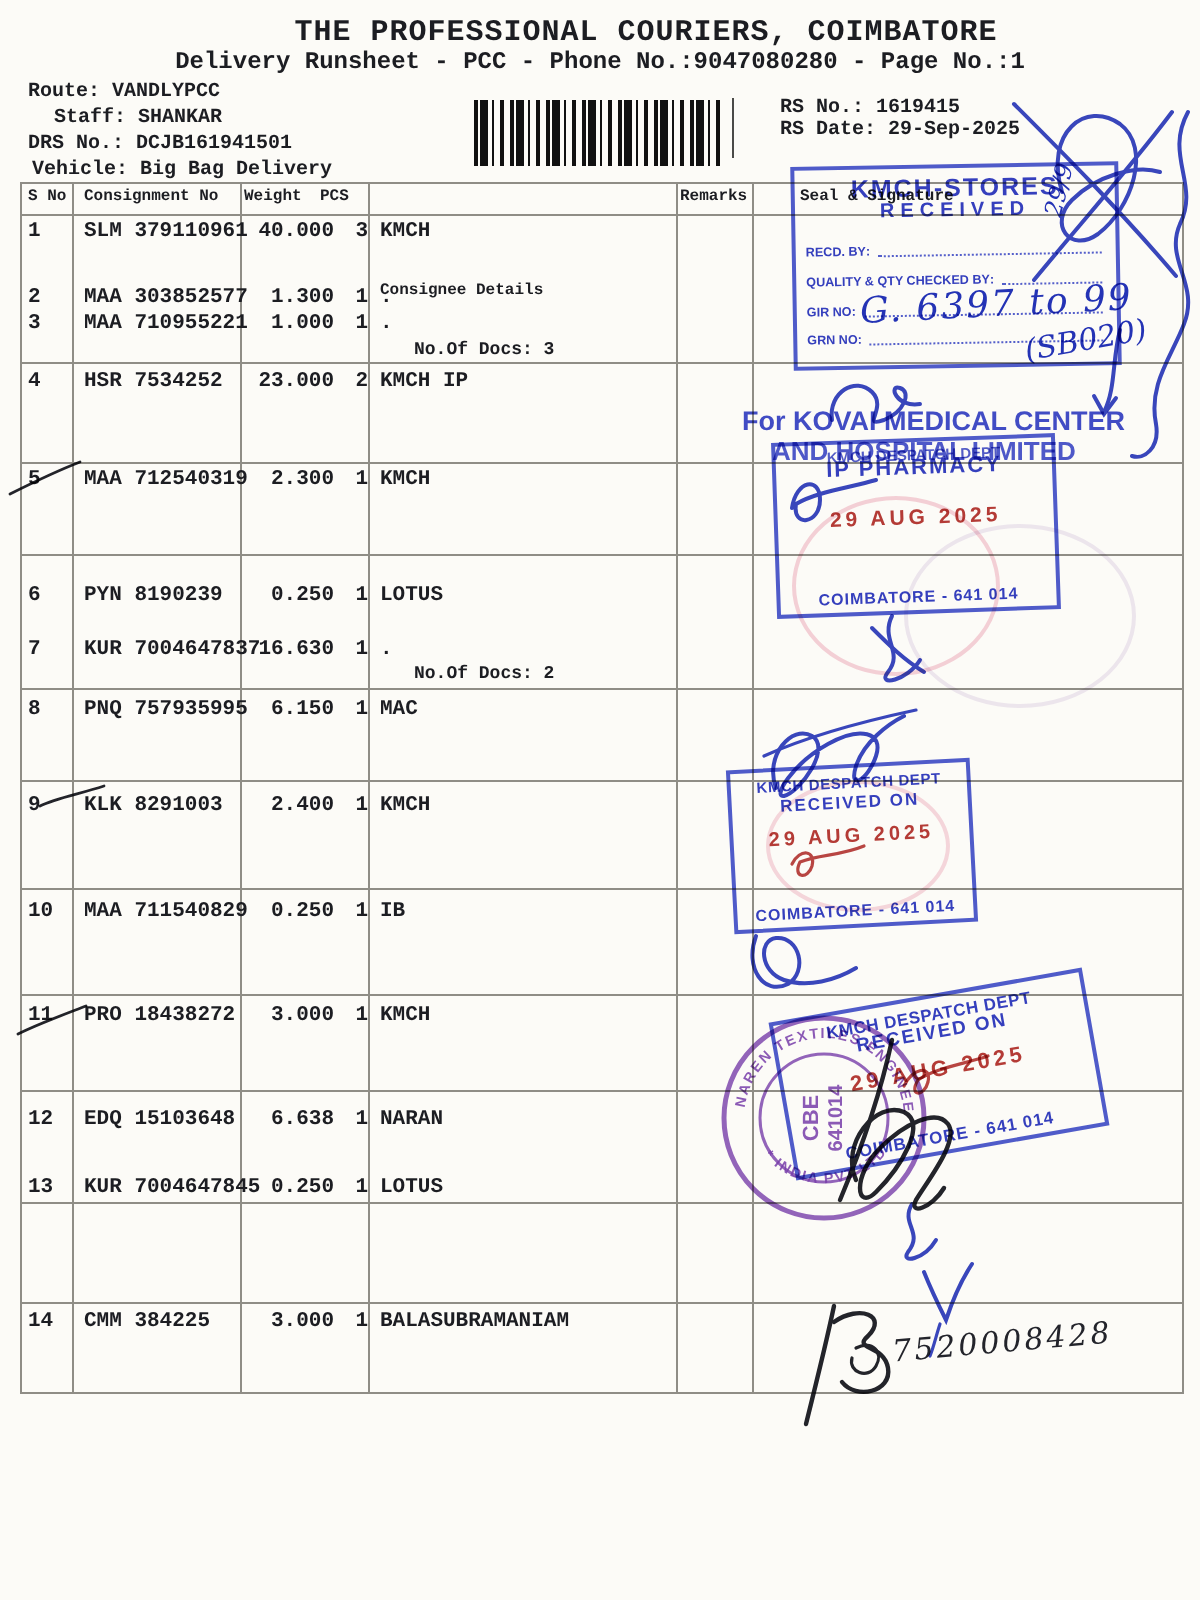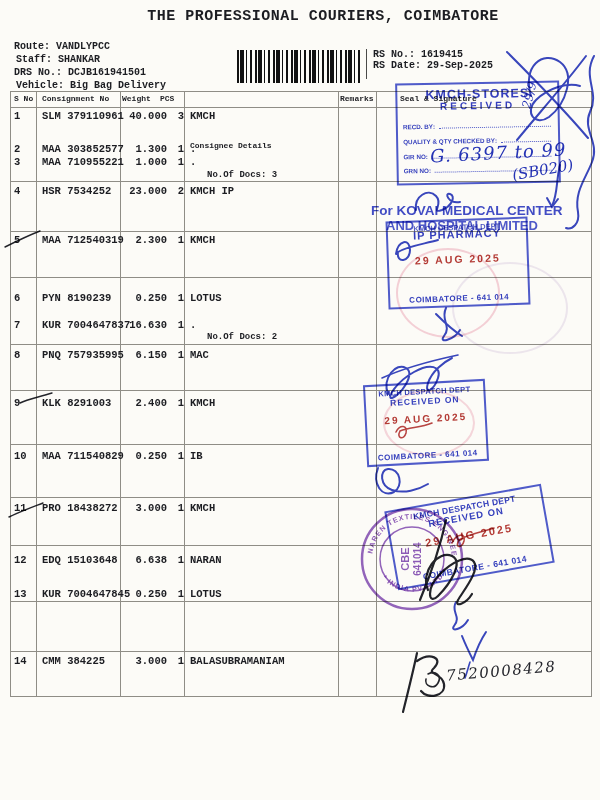--- a/index.html
+++ b/index.html
@@ -5,21 +5,21 @@
   html,body{margin:0;padding:0;background:#e8e6e1;}
   .page{position:relative;width:600px;height:800px;background:#fcfbf7;overflow:hidden;
         font-family:"Liberation Mono","DejaVu Sans Mono",monospace;color:#1c1d22;}
   .abs{position:absolute;}
   
   .doc-title{top:8px;left:0;width:600px;text-align:center;font-size:15px;font-weight:700;letter-spacing:.5px;padding-left:23px;}
   .doc-subtitle{top:24px;left:0;width:600px;text-align:center;font-size:12px;font-weight:700;}
   .info-line{font-size:10px;font-weight:700;white-space:pre;}
   .barcode{top:50px;left:237px;width:126px;height:33px;
     background:repeating-linear-gradient(90deg,#111 0 2px,#fcfbf7 2px 3px,#111 3px 7px,#fcfbf7 7px 9px,#111 9px 10px,#fcfbf7 10px 13px,#111 13px 15px,#fcfbf7 15px 18px);}
-  .rs-block{top:49px;left:366px;border-left:1px solid #4a4a48;padding-left:6px;height:30px;}
+  .rs-block{top:49px;left:366px;border-left:1px solid #4a4a48;padding-left:23px;height:30px;}
   
   .tbl{top:91px;left:10px;width:579px;height:606px;}
   .hline{position:absolute;left:0;width:582px;height:1px;background:#8f8d86;}
   .vline{position:absolute;top:0;height:606px;width:1px;background:#8f8d86;}
   .th{position:absolute;top:3px;font-size:8px;font-weight:700;white-space:pre;}
   .trow{position:absolute;left:0;width:582px;height:14px;font-size:10.5px;font-weight:700;}
   .trow span{position:absolute;white-space:pre;}
   .rf-sno{left:4px;width:26px;}
   .rf-con{left:32px;}
   .rf-wt{left:103px;width:54px;text-align:right;}
@@ -63,22 +63,23 @@
   .hw-note2{top:161px;left:512px;font-size:15px;color:#2433bb;transform:rotate(-10deg);}
   .hw-date{top:88px;left:516px;font-size:12px;color:#2433bb;transform:rotate(-76deg);}
   .hw-number{top:662px;left:446px;font-size:15px;color:#23242c;transform:rotate(-5deg);letter-spacing:1.5px;}
 </style>
 </head>
 <body>
 
 <div class="page">
 
   <div class="abs doc-title">THE PROFESSIONAL COURIERS, COIMBATORE</div>
+  <div class="abs doc-subtitle">Delivery Runsheet - PCC - Phone No.:9047080280 - Page No.:1</div>
   <div class="abs info-line" style="top:41px;left:14px;">Route: VANDLYPCC</div>
-  <div class="abs info-line" style="top:54px;left:16px;">Staff: SHANKAR</div>
+  <div class="abs info-line" style="top:54px;left:27px;">Staff: SHANKAR</div>
   <div class="abs info-line" style="top:67px;left:14px;">DRS No.: DCJB161941501</div>
   <div class="abs info-line" style="top:80px;left:16px;">Vehicle: Big Bag Delivery</div>
   <div class="abs barcode"></div>
   <div class="abs rs-block">
     <div class="info-line">RS No.: 1619415</div>
     <div class="info-line">RS Date: 29-Sep-2025</div>
   </div>
 
   <div class="abs tbl">
     <div class="hline" style="top:0;"></div>

